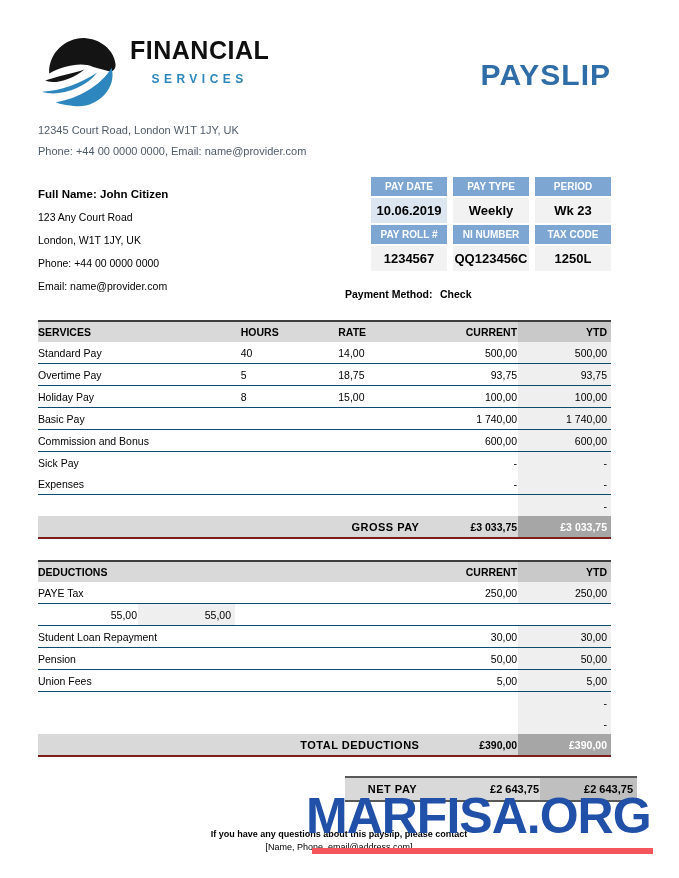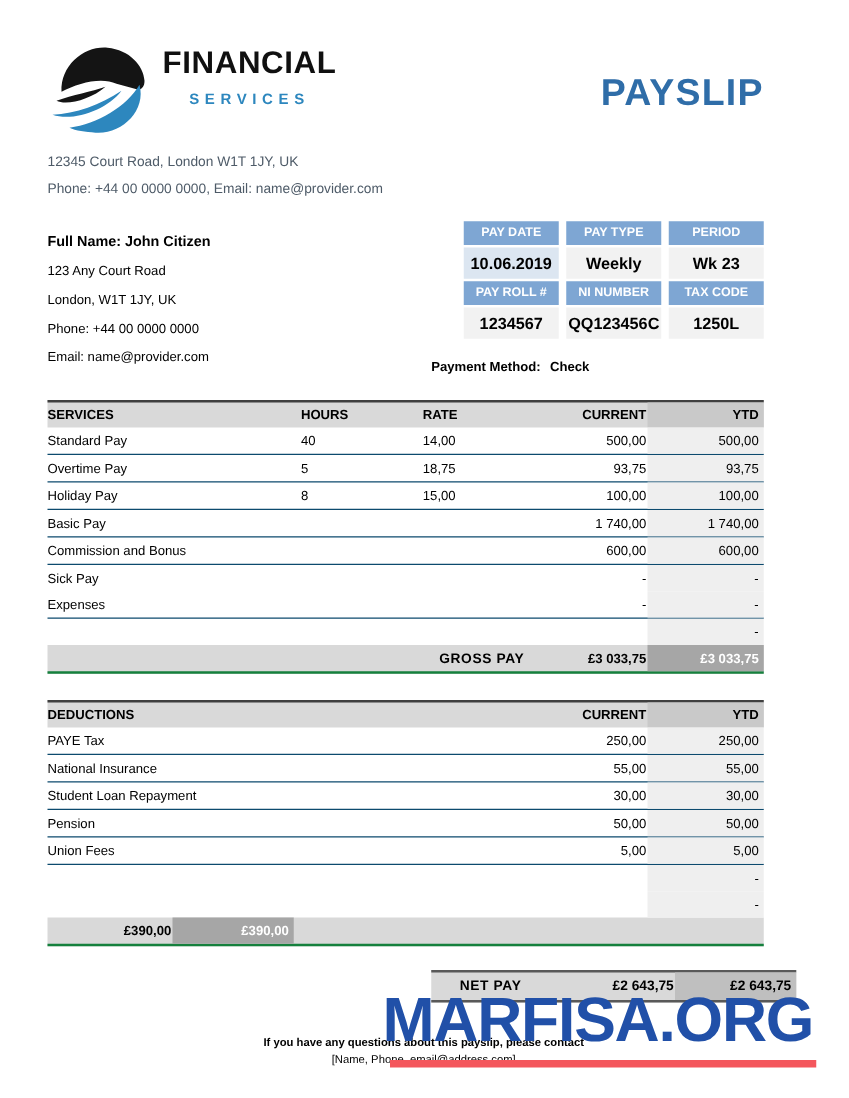--- a/index.html
+++ b/index.html
@@ -40,21 +40,21 @@
   .t-row.nb { border-bottom:none; }
   .cell { height:21px; display:flex; align-items:center; }
   .t-head .cell { height:20px; }
   .c-label   { width:212px; }
   .c-labelw  { width:402px; }
   .c-hours   { width:102px; }
   .c-rate    { width:88px;  }
   .c-current { width:100px; justify-content:flex-end; padding-right:1px; }
   .c-ytd     { width:97px;  justify-content:flex-end; padding-right:4px; background:#efefef; }
   .t-head .c-ytd { background:#c9c9c9; }
-  .total-row { display:flex; background:#d9d9d9; font-weight:700; border-bottom:2px solid #15803d; }
+  .total-row { display:flex; background:#d9d9d9; font-weight:700; border-bottom:2px solid #7f1d1d; }
   .total-row .cell { height:21px; }
   .total-label { width:402px; justify-content:flex-end; padding-right:3px; font-size:11px; letter-spacing:0.5px; }
   .total-row .c-ytd { background:#a6a6a6; color:#fff; }
 
   
   .netpay { display:flex; margin:19px 0 0 345px; width:292px; background:#d9d9d9; font-weight:700; font-size:11px; border-top:2px solid #595959; border-bottom:2px solid #595959; }
   .netpay .cell { height:22px; }
   .np-label { width:95px; justify-content:center; letter-spacing:0.5px; }
   .np-current { width:100px; justify-content:flex-end; padding-right:1px; }
   .np-ytd { width:97px; justify-content:flex-end; padding-right:4px; background:#bfbfbf; }
@@ -201,21 +201,20 @@
       <span class="cell c-labelw">DEDUCTIONS</span>
       <span class="cell c-current">CURRENT</span>
       <span class="cell c-ytd">YTD</span>
     </div>
     <div class="t-row">
       <span class="cell c-labelw">PAYE Tax</span>
       <span class="cell c-current">250,00</span>
       <span class="cell c-ytd">250,00</span>
     </div>
     <div class="t-row">
-      <span class="cell c-labelw">National Insurance</span>
       <span class="cell c-current">55,00</span>
       <span class="cell c-ytd">55,00</span>
     </div>
     <div class="t-row">
       <span class="cell c-labelw">Student Loan Repayment</span>
       <span class="cell c-current">30,00</span>
       <span class="cell c-ytd">30,00</span>
     </div>
     <div class="t-row">
       <span class="cell c-labelw">Pension</span>
@@ -231,20 +230,21 @@
       <span class="cell c-labelw"></span>
       <span class="cell c-current"></span>
       <span class="cell c-ytd">-</span>
     </div>
     <div class="t-row nb">
       <span class="cell c-labelw"></span>
       <span class="cell c-current"></span>
       <span class="cell c-ytd">-</span>
     </div>
     <div class="total-row">
+      <span class="cell total-label">TOTAL DEDUCTIONS</span>
       <span class="cell c-current">£390,00</span>
       <span class="cell c-ytd">£390,00</span>
     </div>
   </div>
 
   <div class="netpay">
     <span class="cell np-label">NET PAY</span>
     <span class="cell np-current">£2 643,75</span>
     <span class="cell np-ytd">£2 643,75</span>
   </div>

